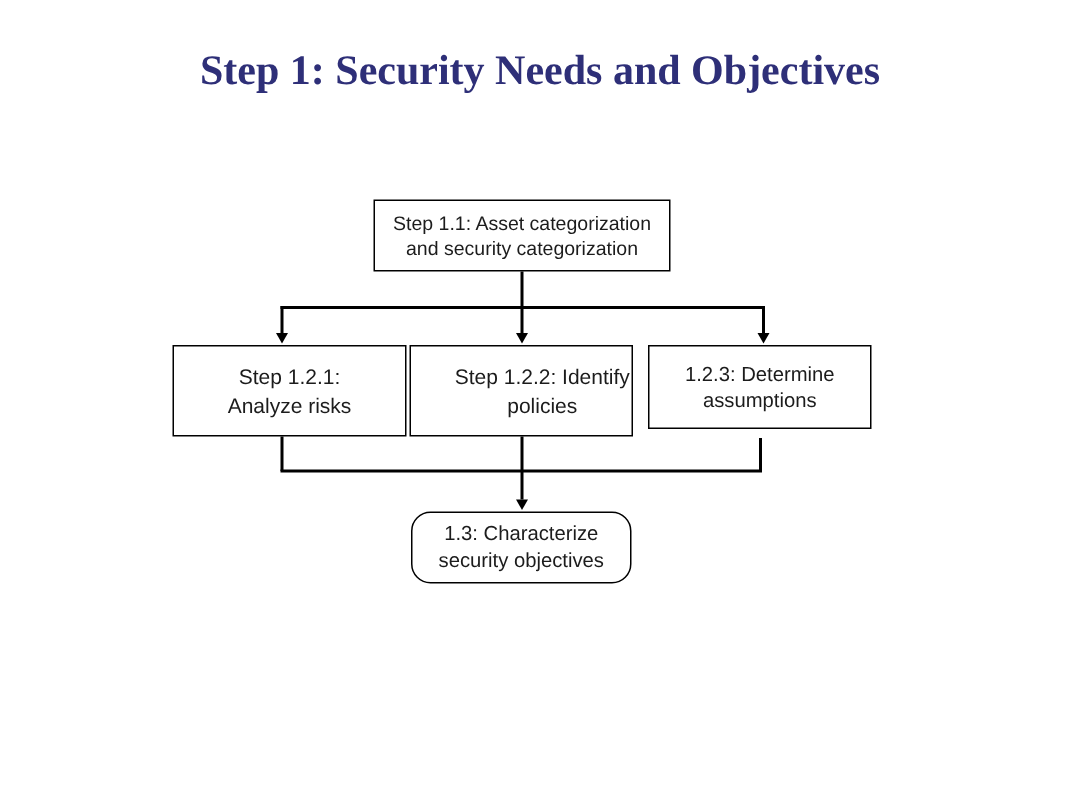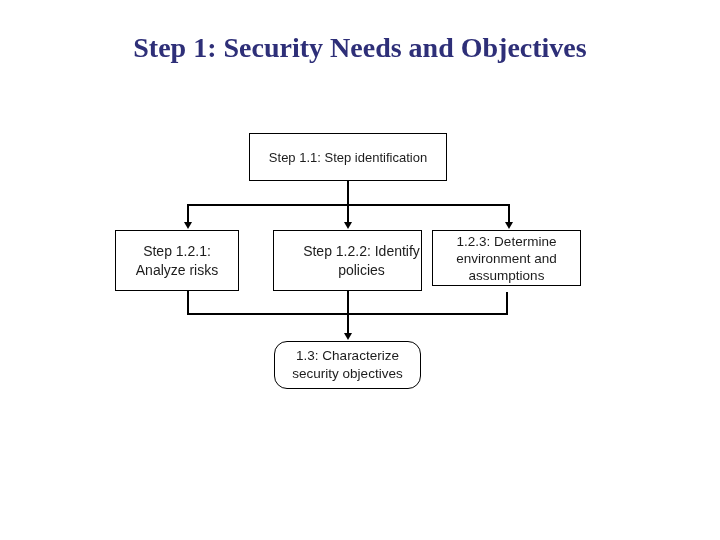--- a/index.html
+++ b/index.html
@@ -31,21 +31,21 @@
     position:absolute;
     box-sizing:border-box;
     background:var(--box-fill);
     border:1.5px solid var(--box-border);
     color:var(--box-text);
     display:flex;flex-direction:column;justify-content:center;align-items:center;
     text-align:center;
   }
   .box .bline{white-space:nowrap;}
   #box-step11{left:249px;top:133px;width:198px;height:48px;font-size:13px;line-height:17px;}
-  #box-step121{left:115px;top:230px;width:124px;height:61px;font-size:14px;line-height:19px;}
+  #box-step121{left:115px;top:230px;width:156px;height:61px;font-size:14px;line-height:19px;}
   #box-step122{left:273px;top:230px;width:149px;height:61px;font-size:14px;line-height:19px;padding-left:28px;}
   #box-step123{left:432px;top:230px;width:149px;height:56px;font-size:13.5px;line-height:17px;}
   #box-step13{left:274px;top:341px;width:147px;height:48px;font-size:13.5px;line-height:18px;border-radius:13px;}
   .cline{position:absolute;background:var(--connector);}
   .arrowhead{
     position:absolute;width:0;height:0;
     border-left:4.5px solid transparent;
     border-right:4.5px solid transparent;
     border-top:7px solid var(--connector);
   }
@@ -65,36 +65,36 @@
   #a-bot-mid     {left:344px;top:333px;}
 </style>
 </head>
 <body>
 
 <div class="slide">
 
   <h1 class="title">Step 1: Security Needs and Objectives</h1>
 
   <div class="box" id="box-step11">
-    <div class="bline">Step 1.1: Step identification</div>
+    <div class="bline">Step 1.1: Asset categorization</div>
+    <div class="bline">and security categorization</div>
   </div>
 
   <div class="box" id="box-step121">
     <div class="bline">Step 1.2.1:</div>
     <div class="bline">Analyze risks</div>
   </div>
 
   <div class="box" id="box-step122">
     <div class="bline">Step 1.2.2: Identify</div>
     <div class="bline">policies</div>
   </div>
 
   <div class="box" id="box-step123">
     <div class="bline">1.2.3: Determine</div>
-    <div class="bline">environment and</div>
     <div class="bline">assumptions</div>
   </div>
 
   <div class="box" id="box-step13">
     <div class="bline">1.3: Characterize</div>
     <div class="bline">security objectives</div>
   </div>
 
   <div class="cline" id="c-top-mid-v"></div>
   <div class="cline" id="c-top-h"></div>

